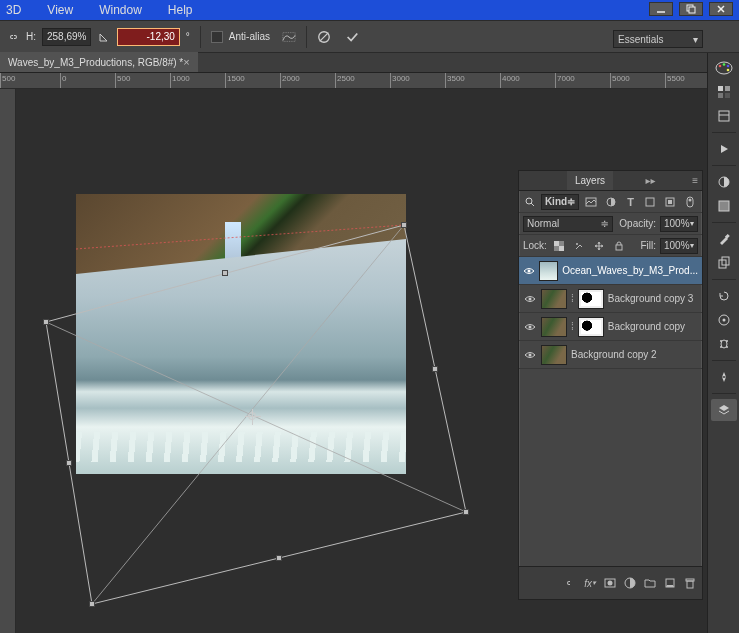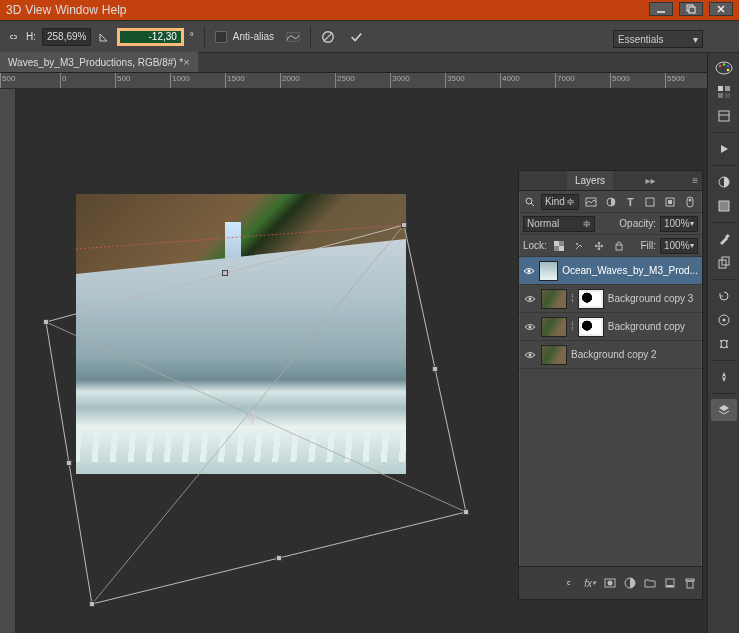--- a/index.html
+++ b/index.html
@@ -1,29 +1,29 @@
 <!DOCTYPE html>
 <html><head>
 <meta charset="utf-8">
 <style>
   * { box-sizing: border-box; margin: 0; padding: 0; font-family: Tahoma, Arial, sans-serif; }
   body { background: #3a3a3a; color: #ccc; width: 739px; height: 633px; overflow: hidden; font-size: 11px; position: relative; }
 
   
-  .menubar { height: 21px; background: #c2410c; display: flex; align-items: center; padding: 0 6px; gap: 4px; border-bottom: 1px solid #2a2a2a; }
+  .menubar { height: 21px; background: #1d4ed8; display: flex; align-items: center; padding: 0 6px; gap: 26px; border-bottom: 1px solid #2a2a2a; }
   .menu-item { font-size: 12px; color: #ddd; cursor: default; }
   .window-controls { position: absolute; right: 6px; top: 2px; display: flex; gap: 6px; }
   .wc { width: 24px; height: 14px; background: #5a5a5a; color: #eee; display: flex; align-items: center; justify-content: center; font-size: 11px; border: 1px solid #333; cursor: pointer;}
   .wc svg { width: 10px; height: 10px; }
 
   
   .optbar { height: 32px; background: #454545; border-bottom: 1px solid #2a2a2a; display: flex; align-items: center; padding: 0 6px; gap: 6px; font-size: 10px; color: #ddd;}
   .ico12 { width: 14px; height: 14px; display:inline-flex; align-items:center; justify-content:center;}
   .numfield { height: 18px; background: #303030; border: 1px solid #222; padding: 0 4px; color: #ddd; font-size: 10px; display:inline-flex; align-items:center; min-width:40px;}
-  .rotfield { background: #14532d; color:#fff; border:3px solid #fdba74;padding-left:28px;}
+  .rotfield { background: #7f1d1d; color:#fff; border:1px solid #fdba74;padding-left:28px;}
   .chk { width:12px; height:12px; border:1px solid #666; background:#333; display:inline-block;}
   .optsep { width: 1px; height: 22px; background: #2e2e2e; margin: 0 4px; }
 
   
   .doctabs { height: 20px; background: #3d3d3d; display:flex; align-items:flex-end; border-bottom:1px solid #222;}
   .doctab { height:20px; background:#525252; padding:0 8px; font-size:10px; color:#ddd; display:flex; align-items:center; gap:0;}
   .doctab .close { font-size:11px; color:#bbb; cursor:pointer;}
 
   
   .workwrap { position:absolute; left:0; top:73px; right:32px; bottom:0; }
@@ -327,21 +327,21 @@
     <span class="lp-menu">▸▸</span>
     <span class="lp-menu">≡</span>
   </div>
   <div class="lp-row">
     <span class="ico12">
         <svg width="10" height="10" viewBox="0 0 10 10">
           <circle cx="4" cy="4" r="3" fill="none" stroke="#ccc"></circle>
           <line x1="6" y1="6" x2="9" y2="9" stroke="#ccc"></line>
         </svg>
       </span>
-    <div class="field" style="width:38px;">
+    <div class="field" style="width:38px;font-weight:bold;">
         <span>Kind</span>
         <span style="margin-left:auto;">≑</span>
       </div>
     <span class="mini">
         <svg width="12" height="10" viewBox="0 0 12 10">
           <rect x="1" y="1" width="10" height="8" fill="none" stroke="#bbb"></rect>
           <path d="M1 7 L4 4 L6 6 L9 3 L11 5" fill="none" stroke="#bbb"></path>
         </svg>
       </span>
     <span class="mini">
@@ -363,21 +363,21 @@
         </svg>
       </span>
     <span class="mini" style="margin-left:auto;">
         <svg width="8" height="12" viewBox="0 0 8 12">
           <rect x="1" y="1" width="6" height="10" rx="3" fill="none" stroke="#bbb"></rect>
           <circle cx="4" cy="4" r="1.5" fill="#bbb"></circle>
         </svg>
       </span>
   </div>
   <div class="lp-row">
-    <div class="field" style="width:72px;">
+    <div class="field" style="width:90px;">
         <span>Normal</span>
         <span style="margin-left:auto;">≑</span>
       </div>
     <span style="margin-left:auto;">Opacity:</span>
     <div class="field" style="width:38px;">
         <span>100%</span>
         <span style="margin-left:auto;font-size:8px;">▾</span>
       </div>
   </div>
   <div class="lp-row">

